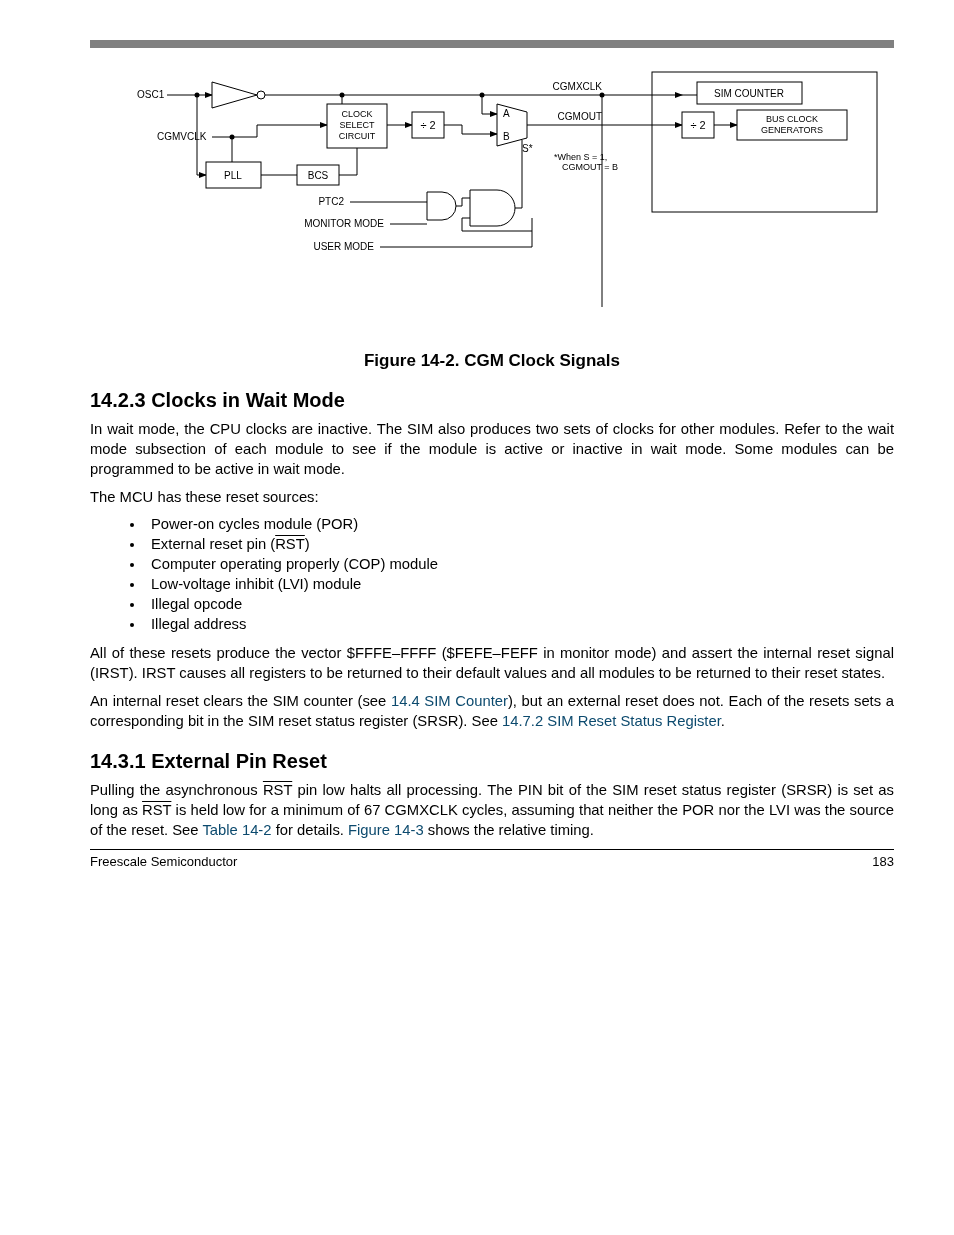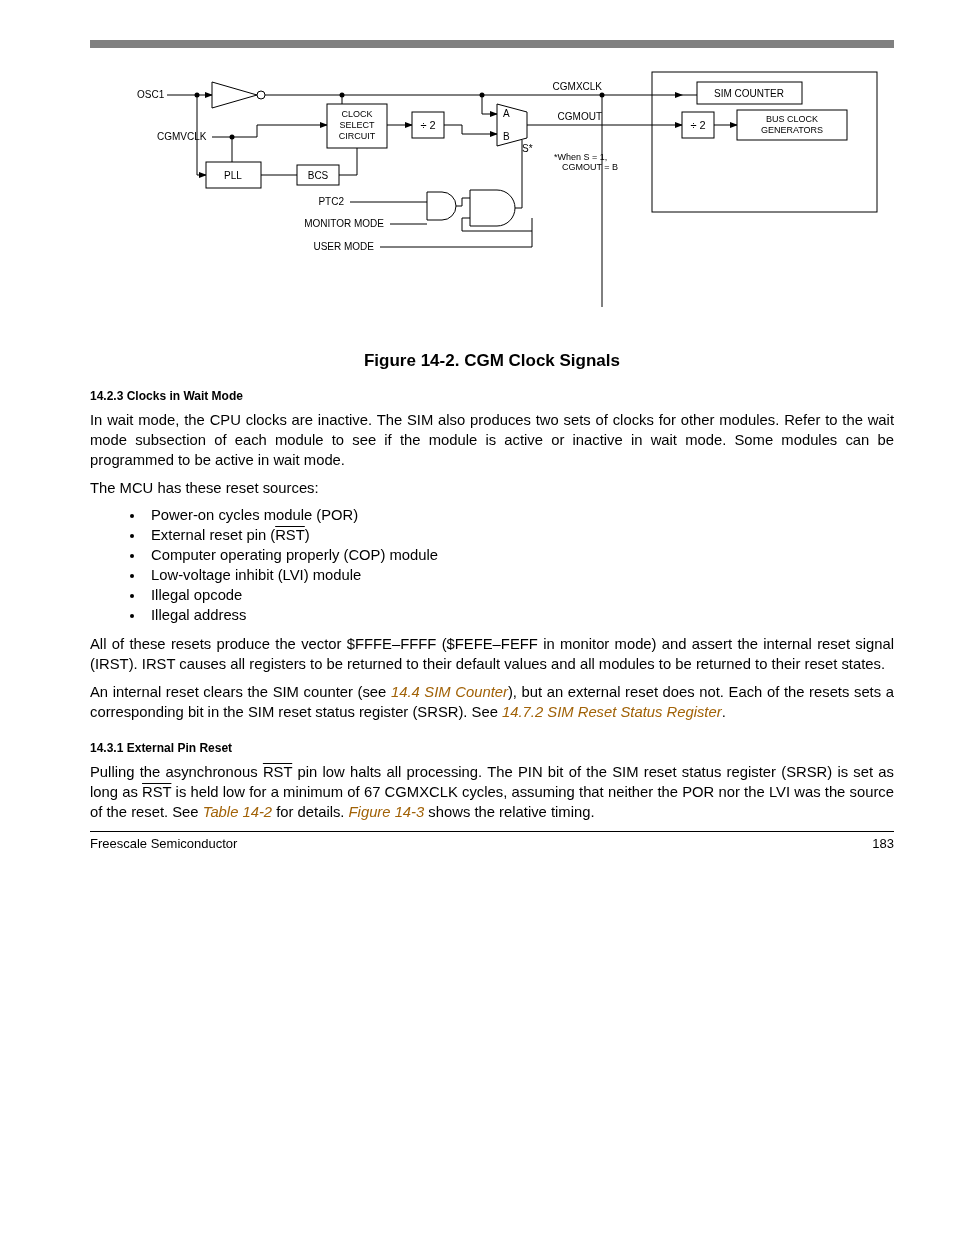--- a/index.html
+++ b/index.html
@@ -28,21 +28,21 @@
     text-align: center;
     margin-bottom: 18px;
   }
   .figure-caption {
     text-align: center;
     font-weight: bold;
     font-size: 17px;
     margin: 25px 0 18px 0;
   }
   h3.subsection {
-    font-size: 12px;
+    font-size: 20px;
     font-weight: bold;
     margin: 18px 0 8px 0;
   }
   h2.section {
     font-size: 20px;
     font-weight: bold;
     margin: 28px 0 12px 0;
   }
   p {
     font-size: 14.8px;
@@ -52,21 +52,21 @@
   }
   ul {
     margin: 6px 0 12px 0;
     padding-left: 55px;
     font-size: 14.8px;
   }
   li {
     margin: 4px 0;
     padding-left: 6px;
   }
-  .link { color: #a16207; font-style: italic; }
+  .link { color: #0c4a6e; }
   .overline { text-decoration: overline; }
   .footer-title {
     text-align: center;
     font-weight: bold;
     font-size: 12.5px;
     margin-top: 40px;
     margin-bottom: 6px;
   }
   .footer-rule {
     border: none;

